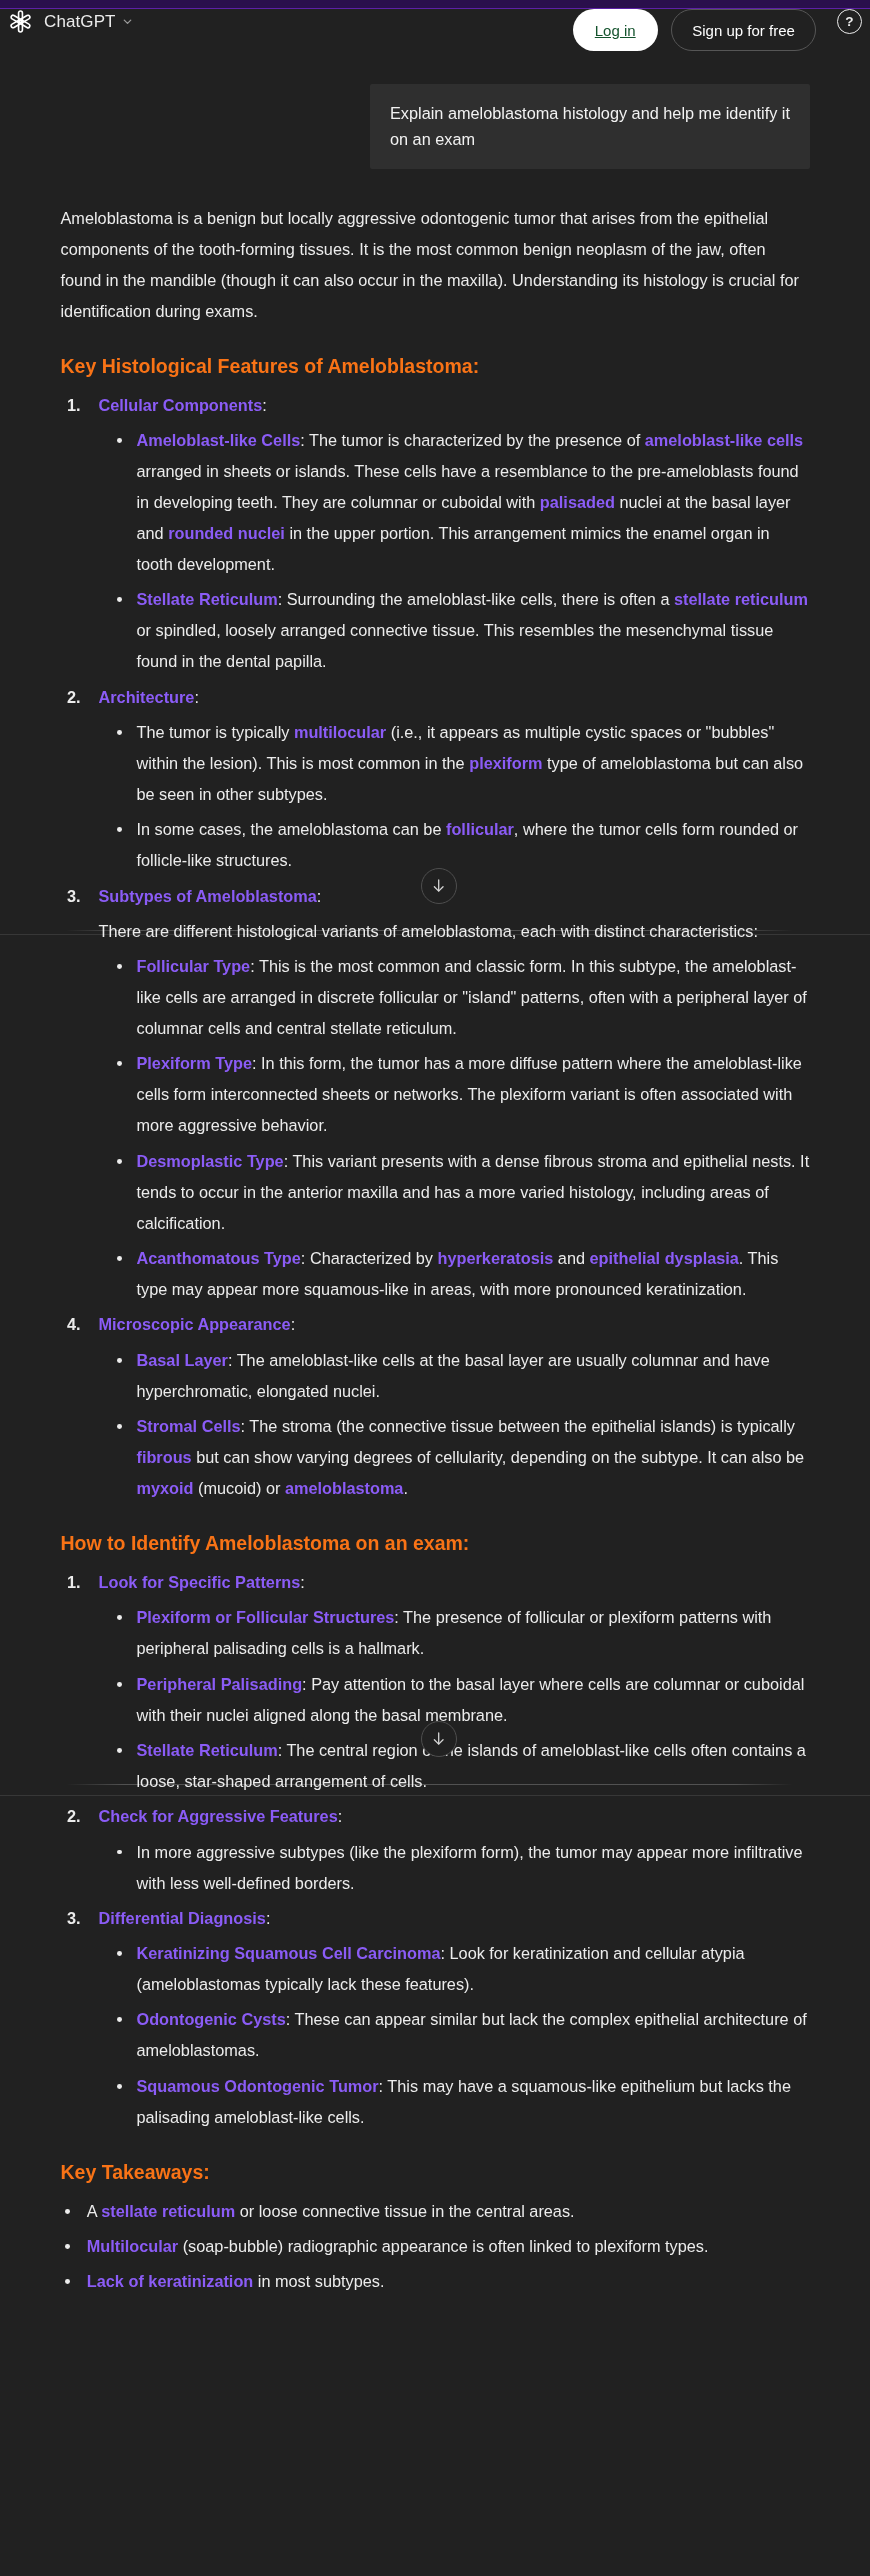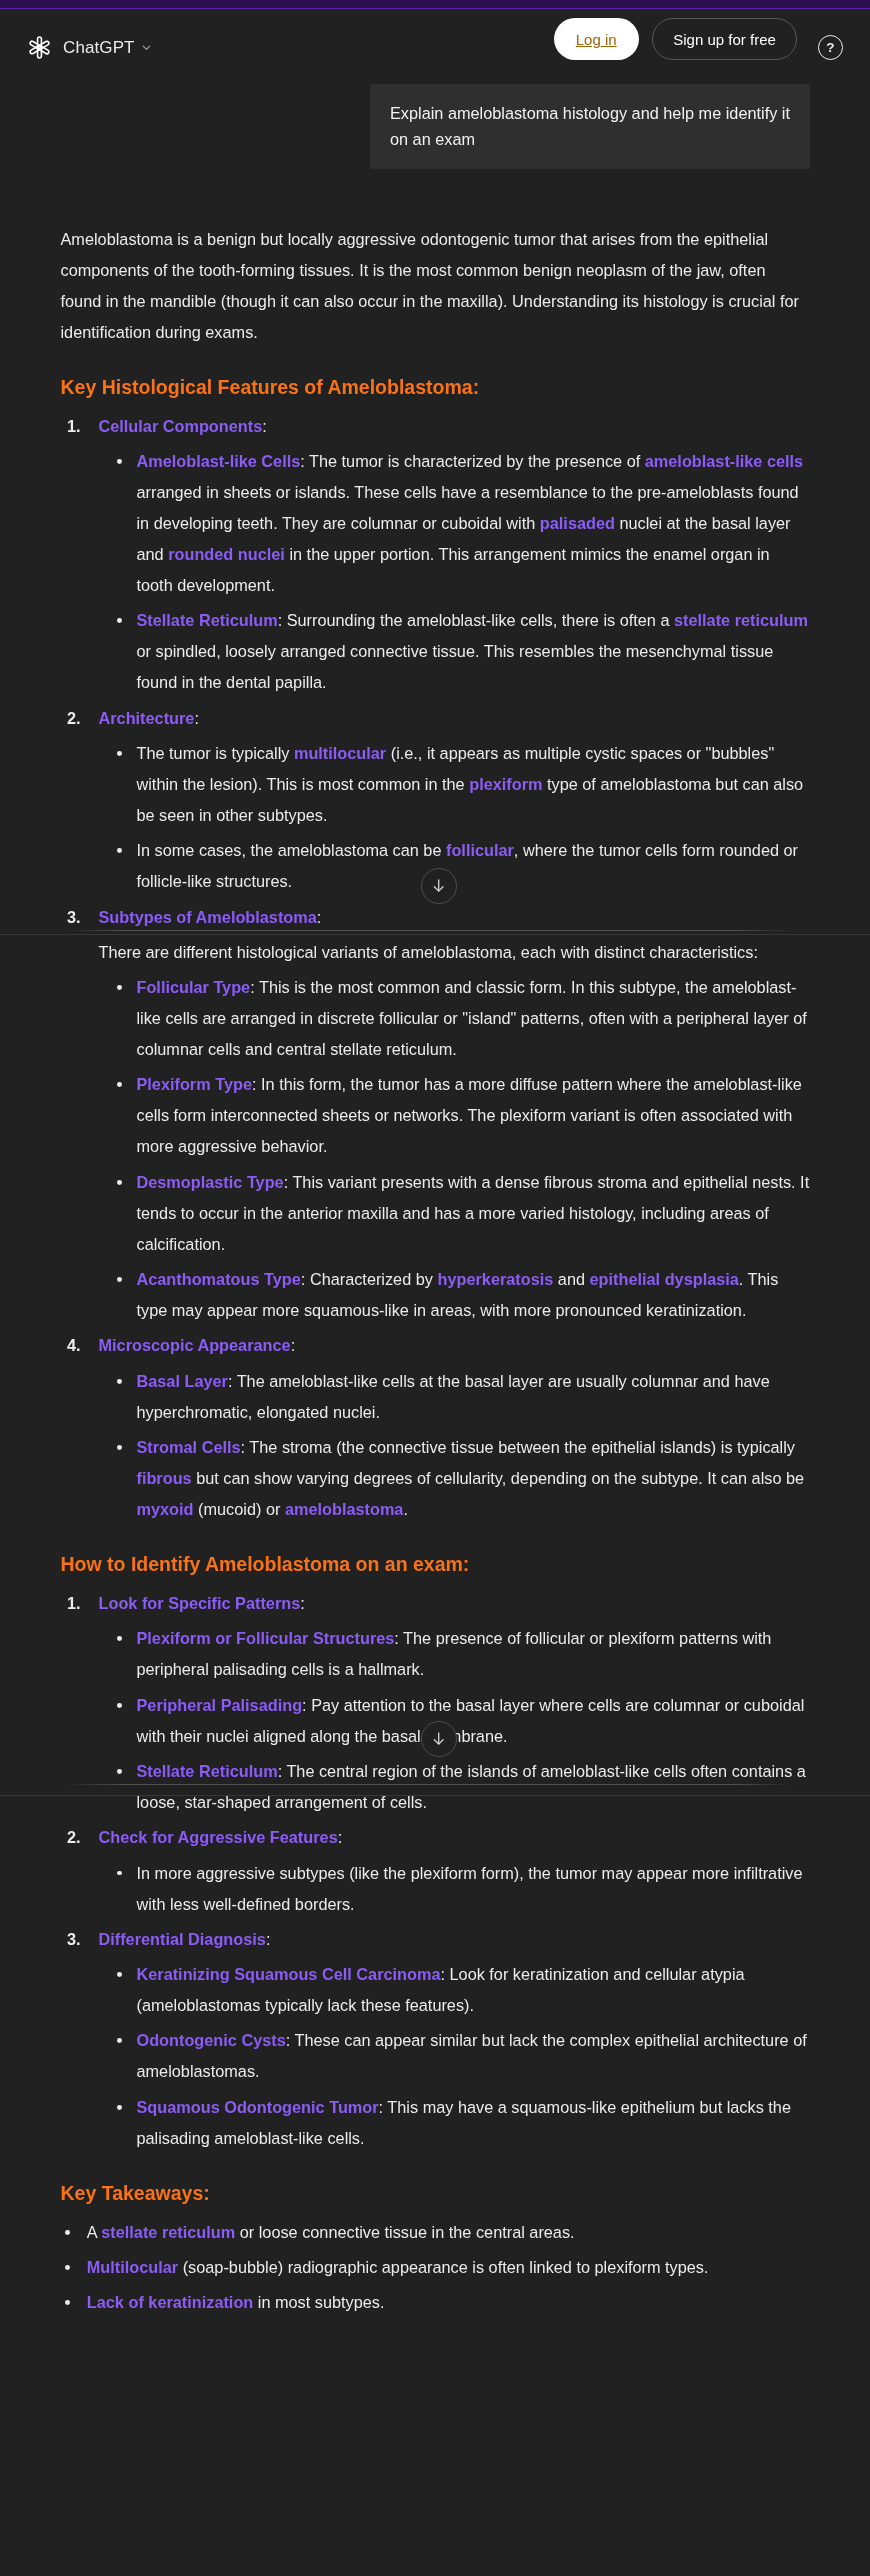--- a/index.html
+++ b/index.html
@@ -5,36 +5,36 @@
   html,body{margin:0;padding:0;}
   body{
     width:870px;height:2576px;position:relative;overflow:hidden;
     background:#212121;color:#ececec;
     font-family:"Liberation Sans","DejaVu Sans",sans-serif;
     -webkit-font-smoothing:antialiased;
   }
   
   .topbar{height:8.1px;background:#2a0f4c;border-bottom:1.6px solid #5d20a6;}
   
-  .appbar{height:51px;display:flex;align-items:flex-end;padding:0 27px;}
+  .appbar{height:51px;display:flex;align-items:flex-start;padding:0 8px;}
   .brand{display:flex;align-items:center;cursor:pointer;}
   .logo{width:25px;height:25px;display:flex;align-items:center;justify-content:center;}
   .brand-name{font-size:17px;font-weight:500;color:#ececec;margin-left:11px;letter-spacing:0.1px;}
   .chevron{margin-left:5.4px;display:flex;align-items:center;color:#9b9b9b;}
   .spacer{flex:1;}
   .pill{height:42px;border-radius:22px;display:flex;align-items:center;font-size:15px;font-weight:500;box-sizing:border-box;cursor:pointer;}
-  .login{background:#ffffff;color:#a16207;padding:0 22px;text-decoration:underline;}
+  .login{background:#ffffff;color:#14532d;padding:0 22px;text-decoration:underline;}
   .signup{border:1.1px solid #565656;color:#ffffff;padding:0 20.6px;margin-left:13px;background:transparent;}
   .help{margin-left:20.6px;width:23px;height:23px;border:1.6px solid #ececec;border-radius:50%;
         display:flex;align-items:center;justify-content:center;font-size:13.6px;font-weight:700;color:#ececec;cursor:pointer;}
   
   .chat{width:749px;margin:0 auto;padding-bottom:30px;}
   .user-row{display:flex;justify-content:flex-end;margin-top:24px;}
   .user-bubble{background:#2f2f2f;border-radius:2px;padding:16.3px 19.5px;font-size:16.3px;line-height:26px;color:#f2f2f2;max-width:575px;}
-  .assistant{margin-top:55px;font-size:16.3px;line-height:31px;color:#ececec;}
+  .assistant{margin-top:34px;font-size:16.3px;line-height:31px;color:#ececec;}
   .assistant strong{font-weight:700;color:#8b5cf6;}
   .md-p{margin:0 0 4.3px;}
   .md-h3{font-size:19.5px;font-weight:700;line-height:31.5px;margin:24px 0 7.6px;color:#f97316;}
   .md-ol{}
   .ol-item{display:flex;padding-left:6.5px;margin-top:4.3px;}
   .ol-marker{width:31.5px;flex:none;font-weight:700;}
   .ol-body{flex:1;min-width:0;}
   .ol-para{margin-top:4.3px;}
   .md-ul{}
   .ul-item{display:flex;margin-top:4.3px;padding-left:17.4px;}

